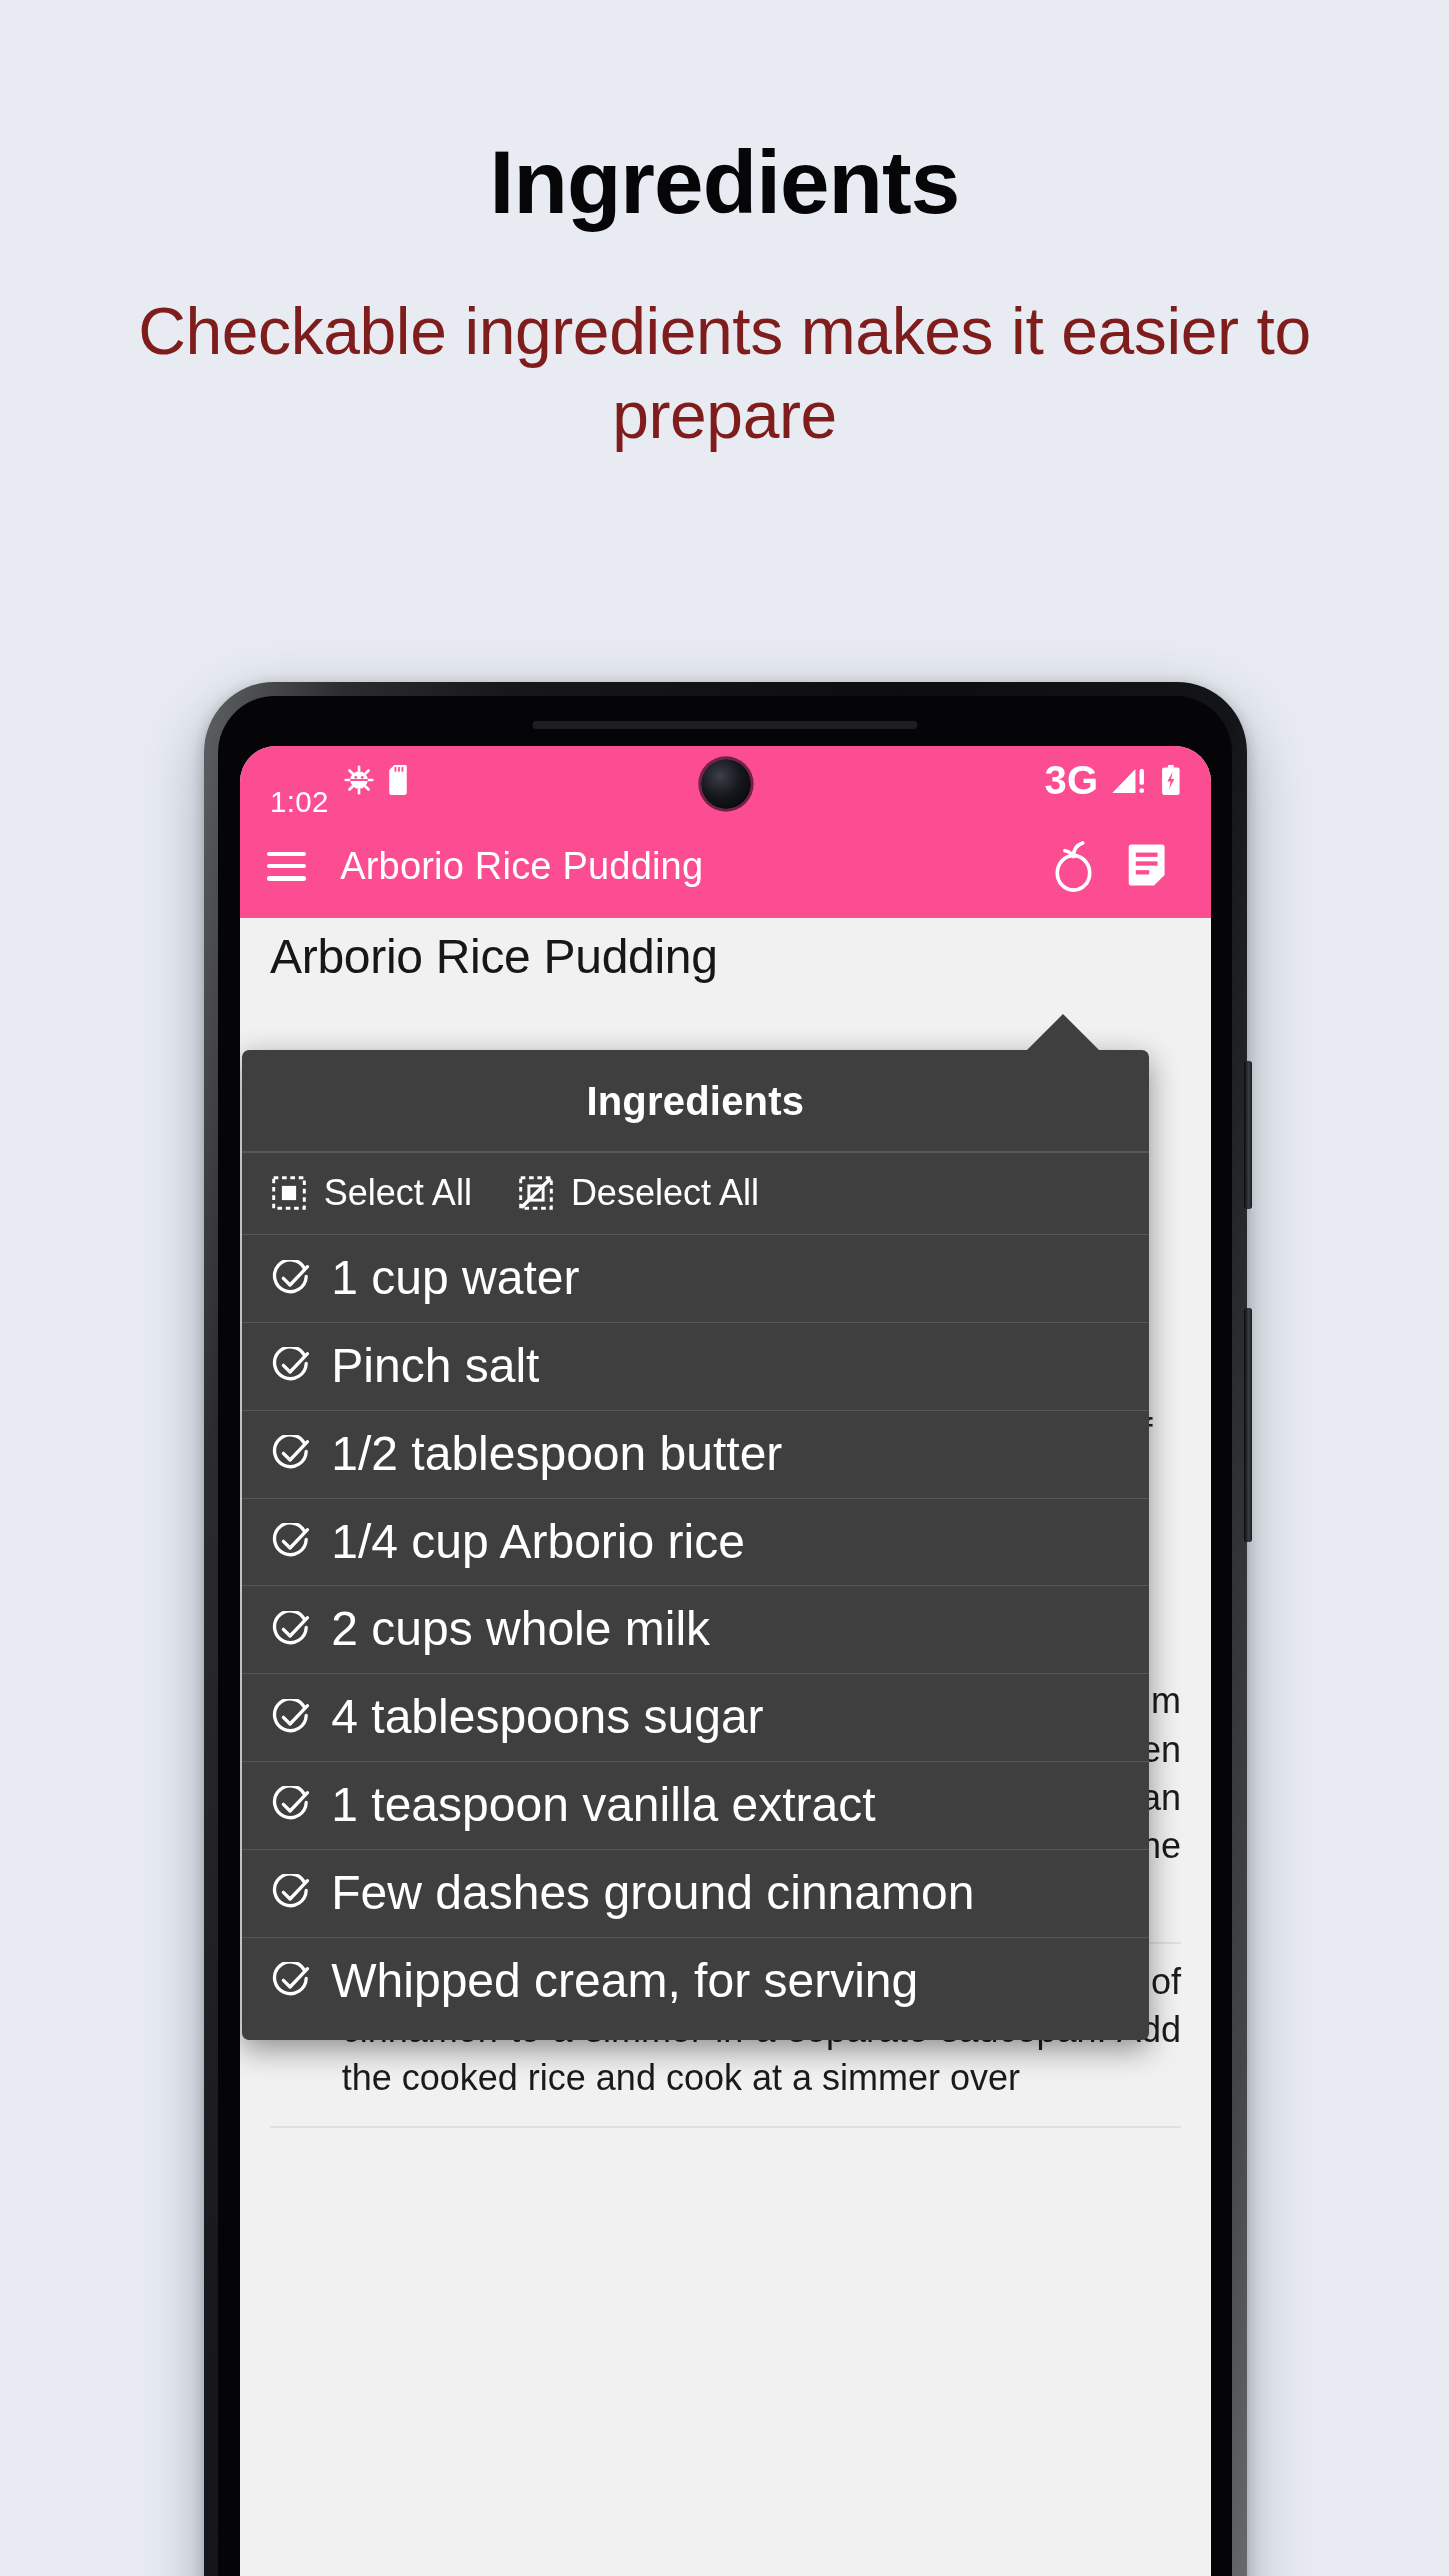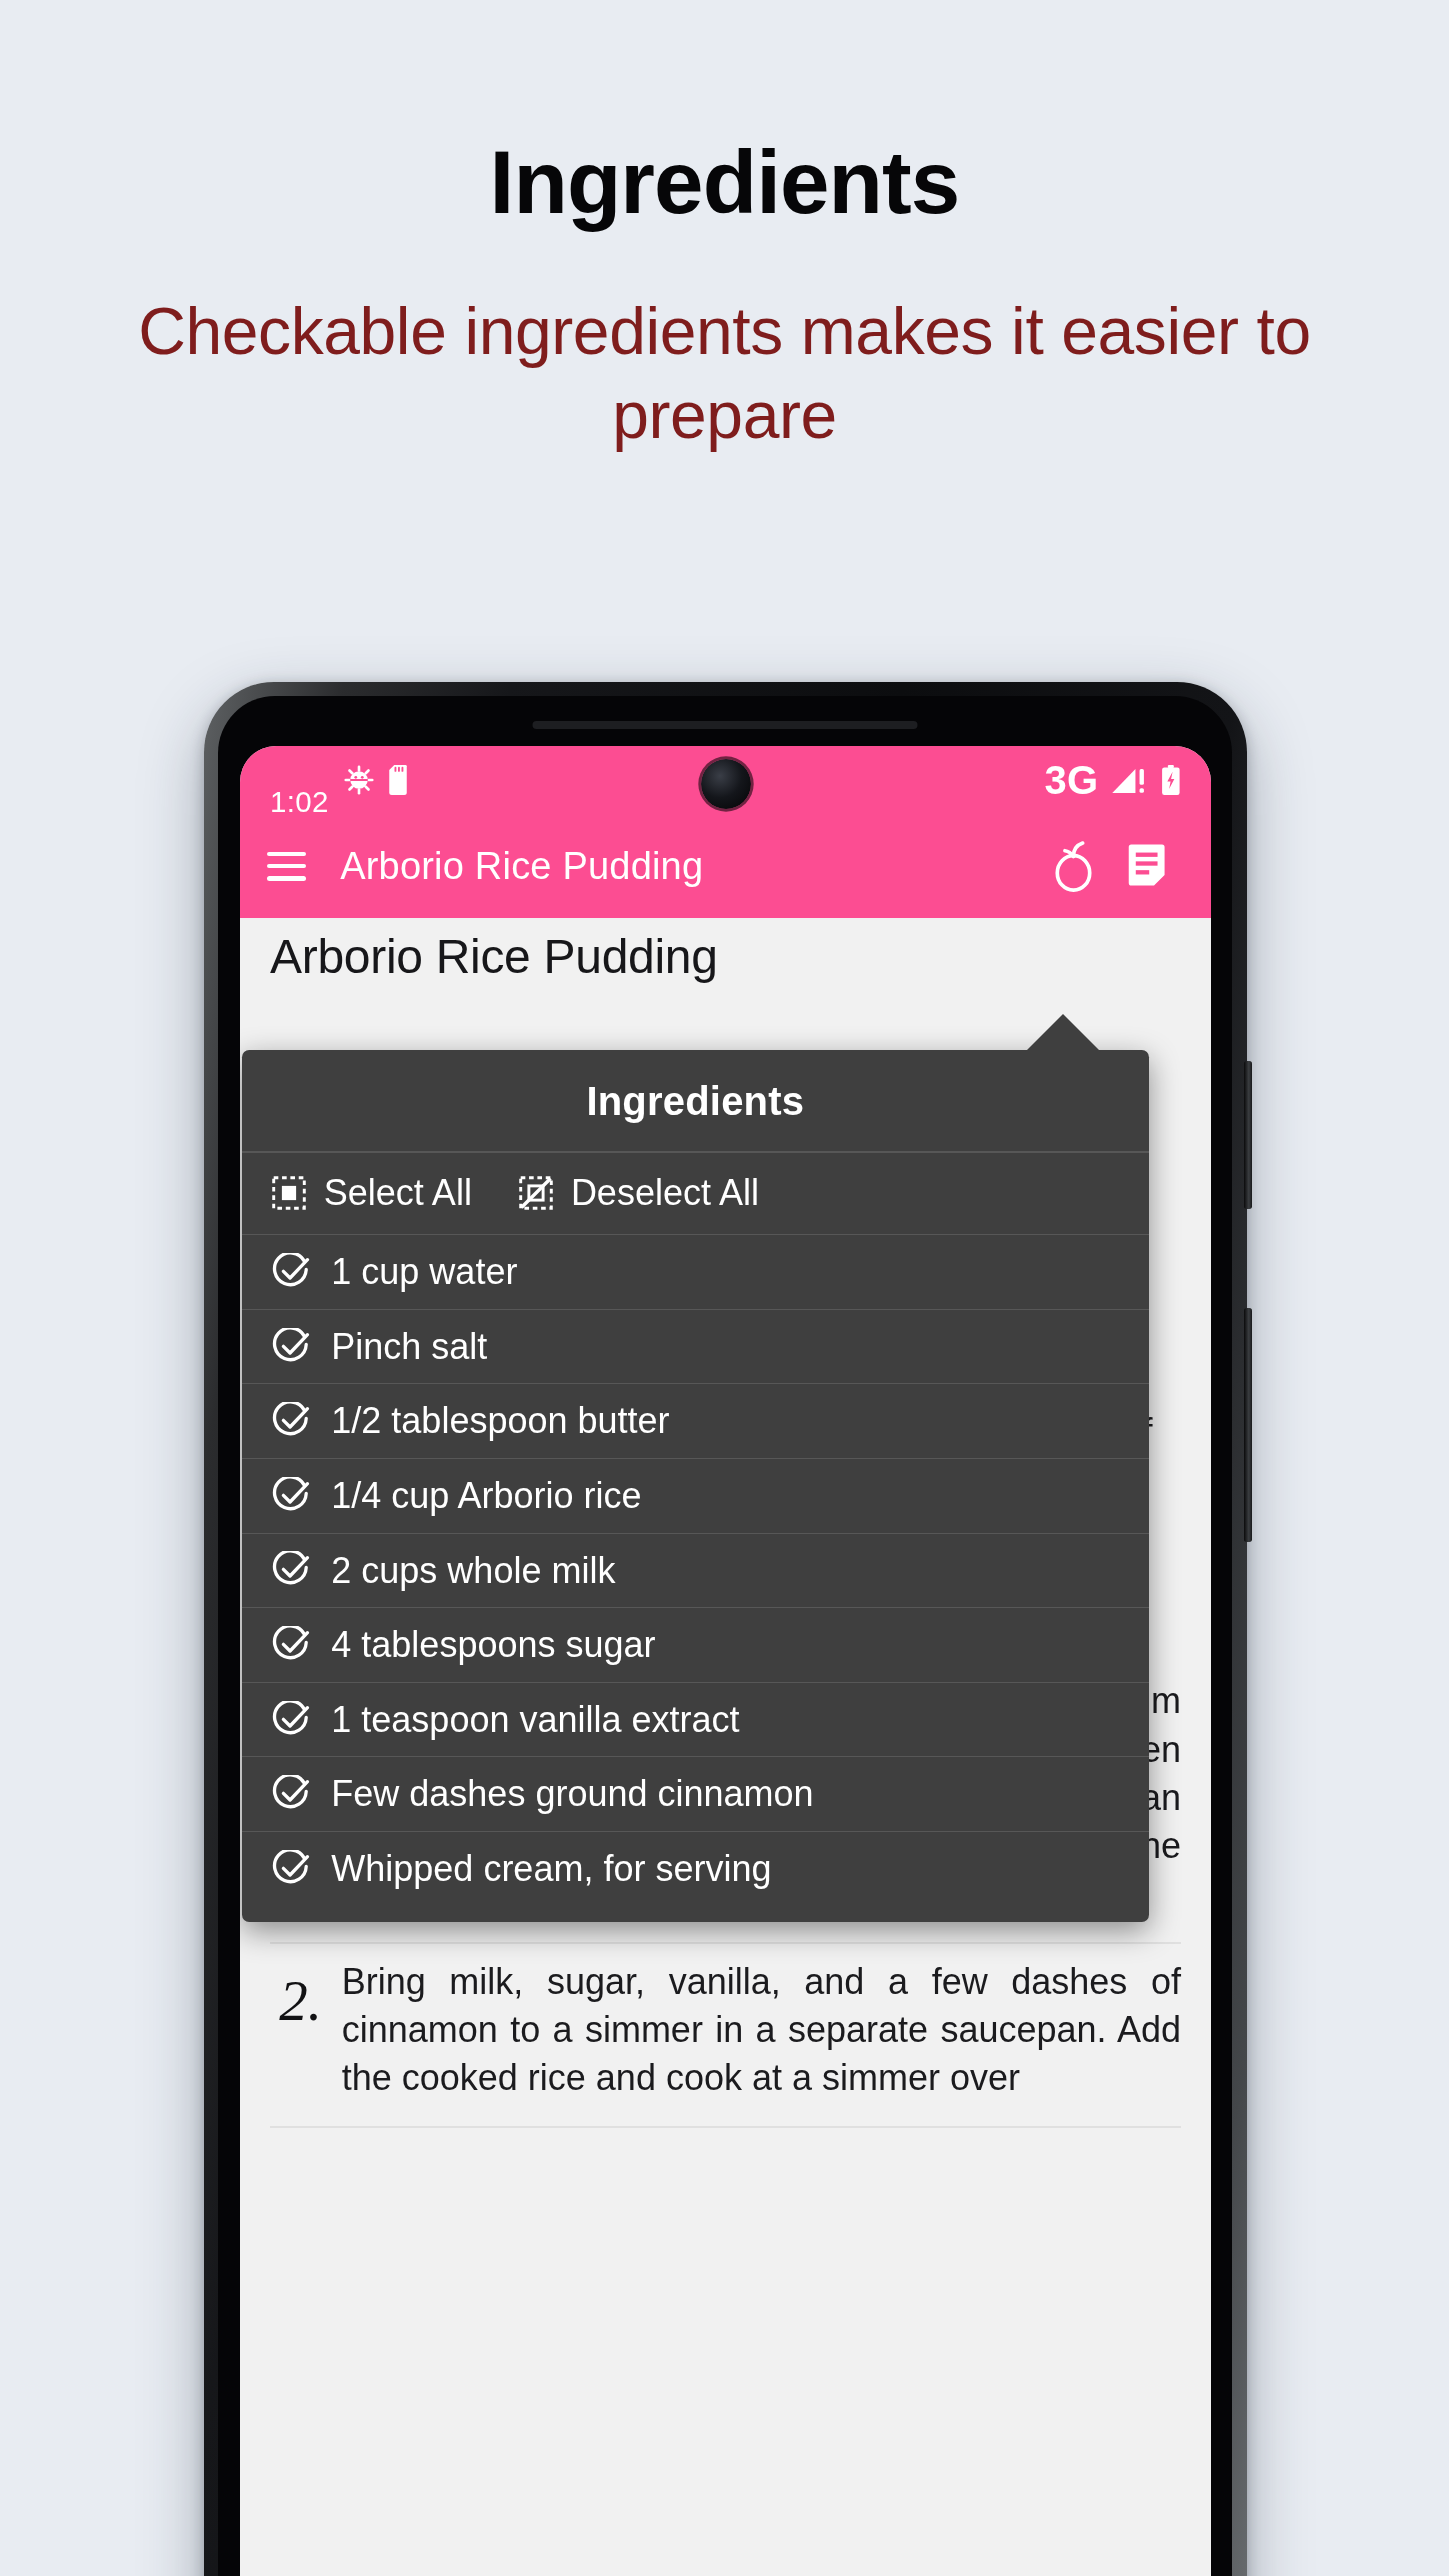--- a/index.html
+++ b/index.html
@@ -249,21 +249,21 @@
     gap: 18px;
     font-size: 36px;
     color: #ffffff;
   }
   .ing-row {
     display: flex;
     align-items: center;
     gap: 21.5px;
     padding: 17px 30px;
     border-bottom: 1.8px solid #575757;
-    font-size: 36px;
+    font-size: 48px;
     color: #ffffff;
   }
   .ing-row:last-child { border-bottom: none; padding-bottom: 33px; }
   .ing-label { line-height: 1.1; }
 
   svg { display: block; }
 </style>
 </head>
 <body>
 

